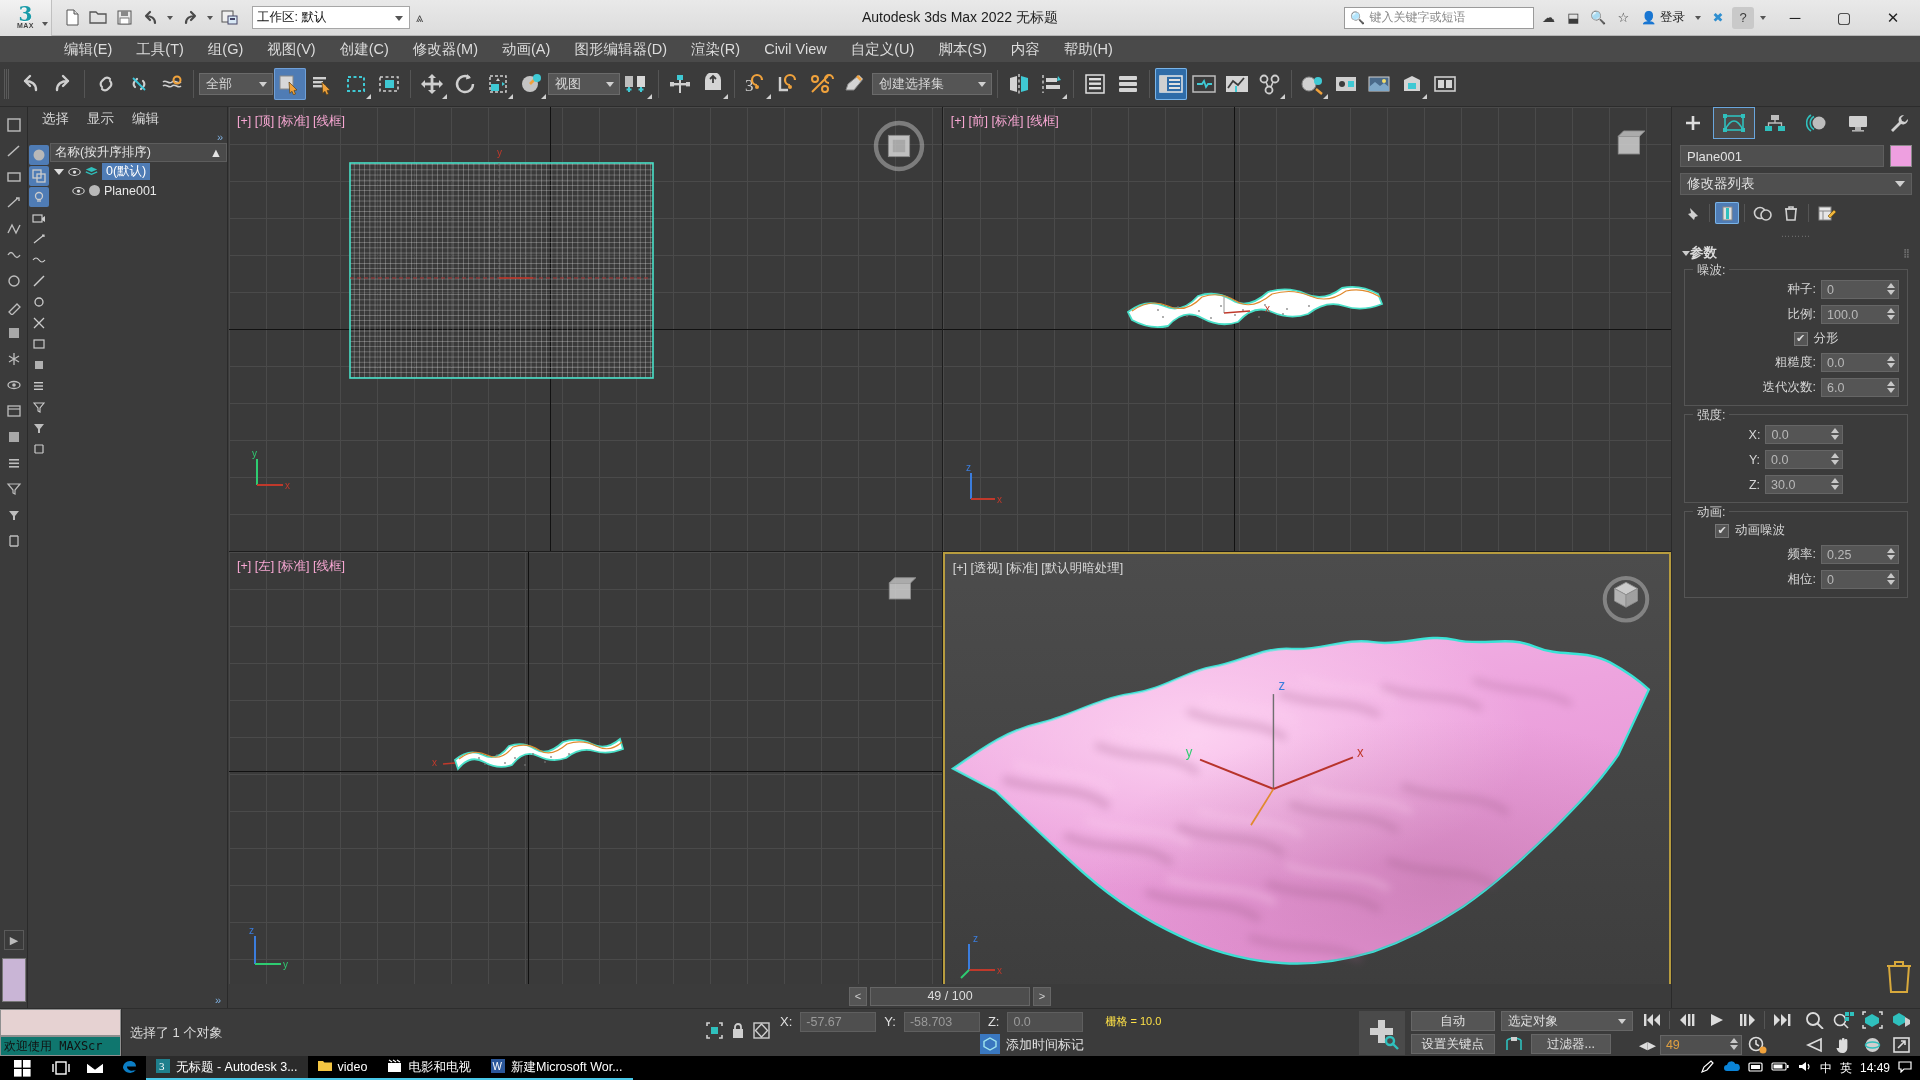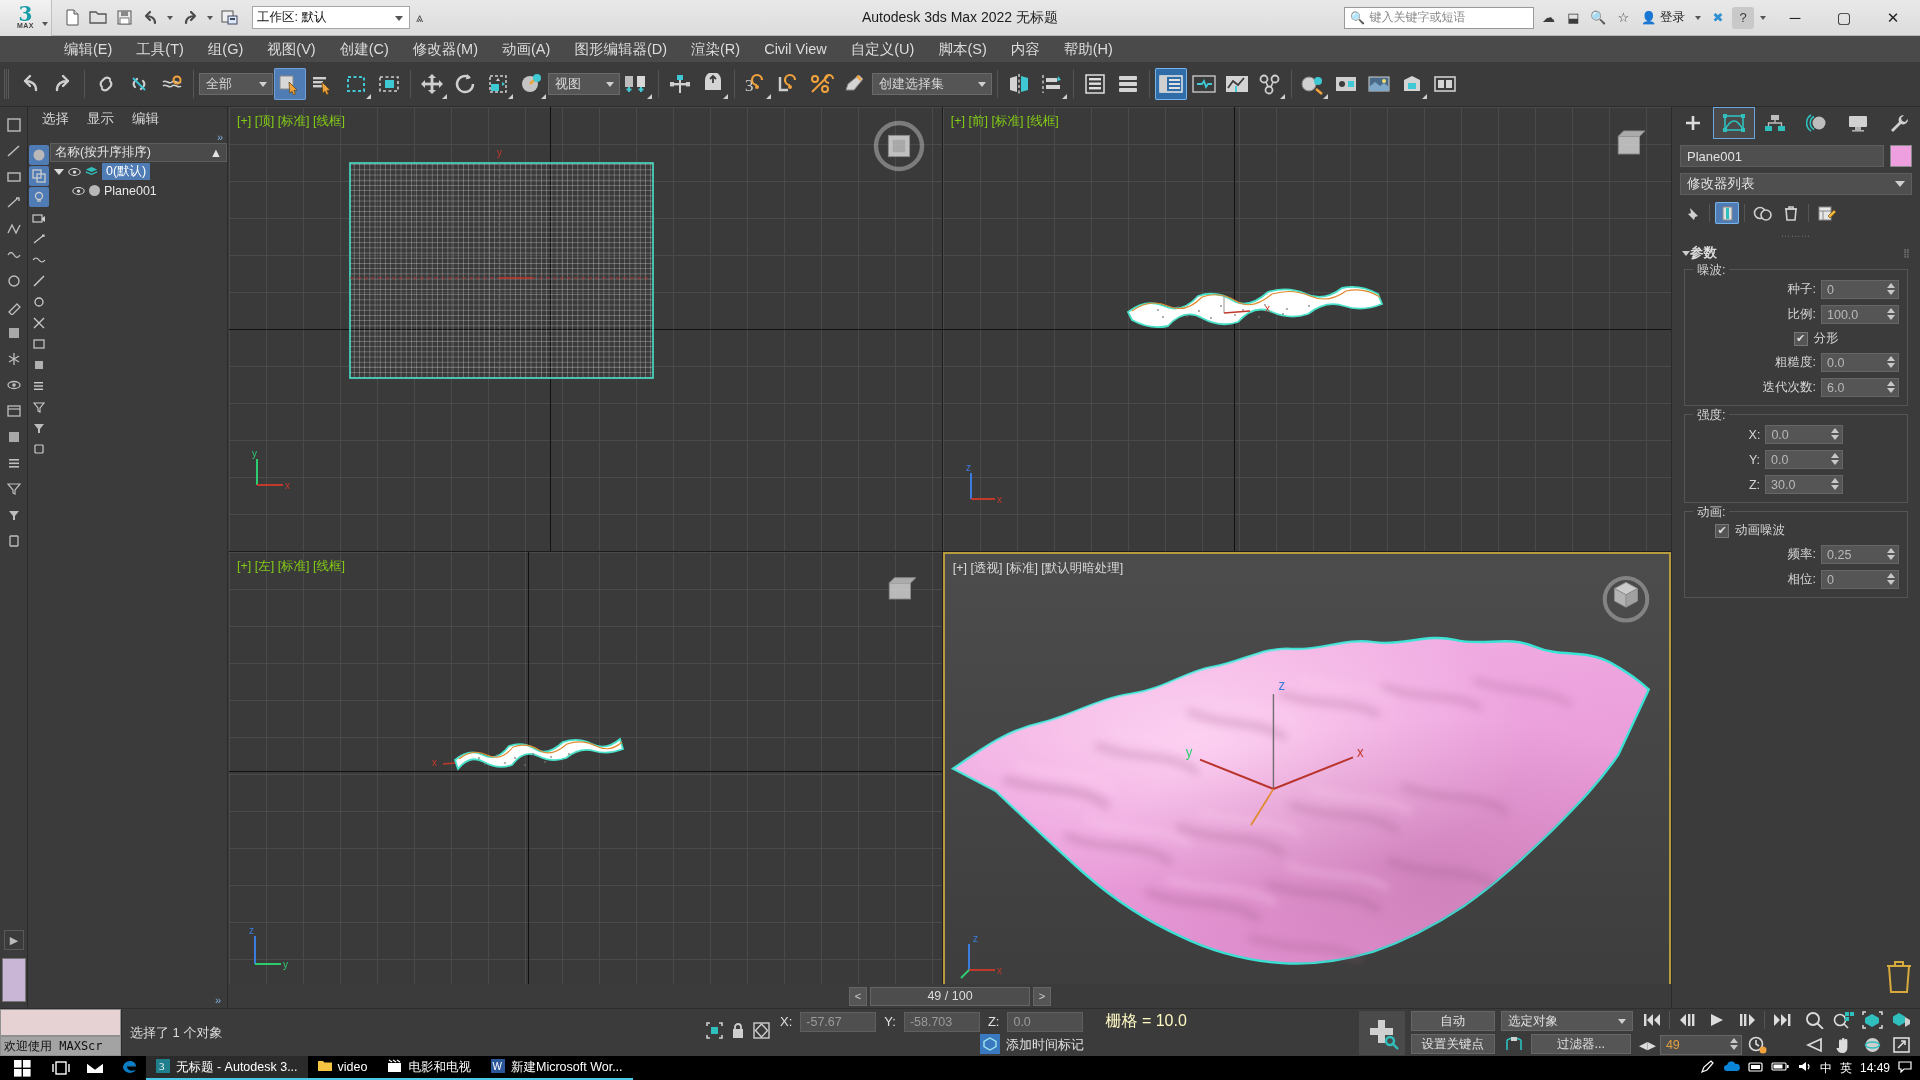--- a/index.html
+++ b/index.html
@@ -145,21 +145,21 @@
   .vp.br { right: 0; bottom: 0; width: 50.5%; height: 50.6%; background: #444; border: 2px solid #b79c3f; }
   .vp .grid {
     position: absolute; inset: 0;
     background-image:
       linear-gradient(to right, #4a4a4a 1px, transparent 1px),
       linear-gradient(to bottom, #4a4a4a 1px, transparent 1px);
     background-size: 37px 37px;
   }
   .vp .axisline-h { position: absolute; left: 0; right: 0; height: 1px; background: #111; }
   .vp .axisline-v { position: absolute; top: 0; bottom: 0; width: 1px; background: #111; }
-  .vplabel { position: absolute; top: 6px; left: 8px; color: #84cc16; font-size: 12.5px; z-index: 5; white-space: nowrap; }
+  .vplabel { position: absolute; top: 6px; left: 8px; color: #f9a8d4; font-size: 12.5px; z-index: 5; white-space: nowrap; }
   .vp.br .vplabel { color: #d8d8d8; }
   .navcube {
     position: absolute; top: 8px; right: 12px; width: 62px; height: 62px; z-index: 5; opacity: .85;
   }
 
   
   .cmdpanel {
     position: absolute; top: 107px; right: 0; width: 249px; bottom: 72px;
     background: #3b3b3b; border-left: 1px solid #2a2a2a;
     display: flex; flex-direction: column;
@@ -243,29 +243,29 @@
   .tb-curve { position: absolute; left: 258px; top: 2px; color: #cfcfcf; font-size: 12px; }
   .tb-end { position: absolute; top: 2px; width: 10px; height: 16px; background: #cacaca; border: 1px solid #888; }
 
   
   .statusbar {
     position: absolute; left: 0; right: 0; bottom: 24px; height: 48px;
     background: #3b3b3b; border-top: 1px solid #2d2d2d; display: flex; align-items: stretch;
   }
   .mxs { width: 122px; border-right: 1px solid #2d2d2d; display: flex; flex-direction: column; }
   .mxs-top { flex: 1; background: #e6d2d2; border: 1px solid #8f8f8f; }
-  .mxs-bot { height: 20px; background: #a3a3a3; border: 1px solid #8f8f8f; color: #111; font-size: 12px;
+  .mxs-bot { height: 20px; background: #0f766e; border: 1px solid #8f8f8f; color: #111; font-size: 12px;
     font-family: "DejaVu Sans Mono", monospace; display: flex; align-items: center; padding: 0 3px; overflow:hidden; white-space: nowrap;}
   .prompt { width: 580px; padding: 4px 8px; display: flex; flex-direction: column; justify-content: space-around; }
   .prompt div { color: #dcdcdc; font-size: 13px; }
   .coords { display: flex; align-items: center; gap: 8px; padding: 0 6px; }
   .cfield { width: 76px; height: 20px; background: #4f4f4f; border: 1px solid #5f5f5f;
     color: #9a9a9a; font-size: 12.5px; display: flex; align-items: center; padding: 0 5px; }
   .clab { color: #e0e0e0; font-size: 13px; }
-  .gridtxt { color: #fef9c3; font-size: 16px; margin-left: 14px; }
+  .gridtxt { color: #fde047; font-size: 11px; margin-left: 14px; }
   .keybox { display: flex; flex-direction: column; gap: 3px; }
   .kbtn { height: 20px; background: #555; border: 1px solid #666; color: #e0e0e0; font-size: 12.5px;
     display: flex; align-items: center; justify-content: center; padding: 0 10px; }
   .playback { display: flex; align-items: center; gap: 4px; }
   .pbtn { width: 26px; height: 22px; display: flex; align-items: center; justify-content: center; border-radius: 2px; }
   .navtools { display: flex; align-items: center; gap: 3px; }
   .nbtn { width: 26px; height: 22px; display: flex; align-items: center; justify-content: center; border-radius: 2px; position: relative;}
 
   
   .taskbar { position: absolute; left: 0; bottom: 0; width: 1920px; height: 24px; background: #000; display: flex; align-items: center; }
@@ -1556,21 +1556,21 @@
           <span>选定对象</span>
           <span style="width:0;height:0;border-left:4px solid transparent;border-right:4px solid transparent;border-top:5px solid #d0d0d0;"></span>
         </div>
         <div style="display:flex;gap:4px;">
           <span style="width:26px;height:20px;display:flex;align-items:center;justify-content:center;">
             <svg width="18" height="16" viewBox="0 0 18 16">
                 <path d="M2 14V4M16 14V4M2 4q7-4 14 0" fill="none" stroke="#2fc0bd" stroke-width="1.6"></path>
                 <rect x="6" y="1" width="6" height="4" fill="#cfcfcf"></rect>
               </svg>
           </span>
-          <div class="kbtn" style="width:100px;">过滤器...</div>
+          <div class="kbtn" style="width:80px;">过滤器...</div>
         </div>
       </div>
 
       <div style="display:flex;flex-direction:column;gap:3px;">
         <div class="playback">
           <div class="pbtn">
               <svg width="20" height="16" viewBox="0 0 20 16">
                 <rect x="2" y="2" width="2.4" height="12" fill="#dcdcdc"></rect>
                 <path d="M18 2v12l-6-6zM11 2v12L5 8z" fill="#dcdcdc"></path>
               </svg>

